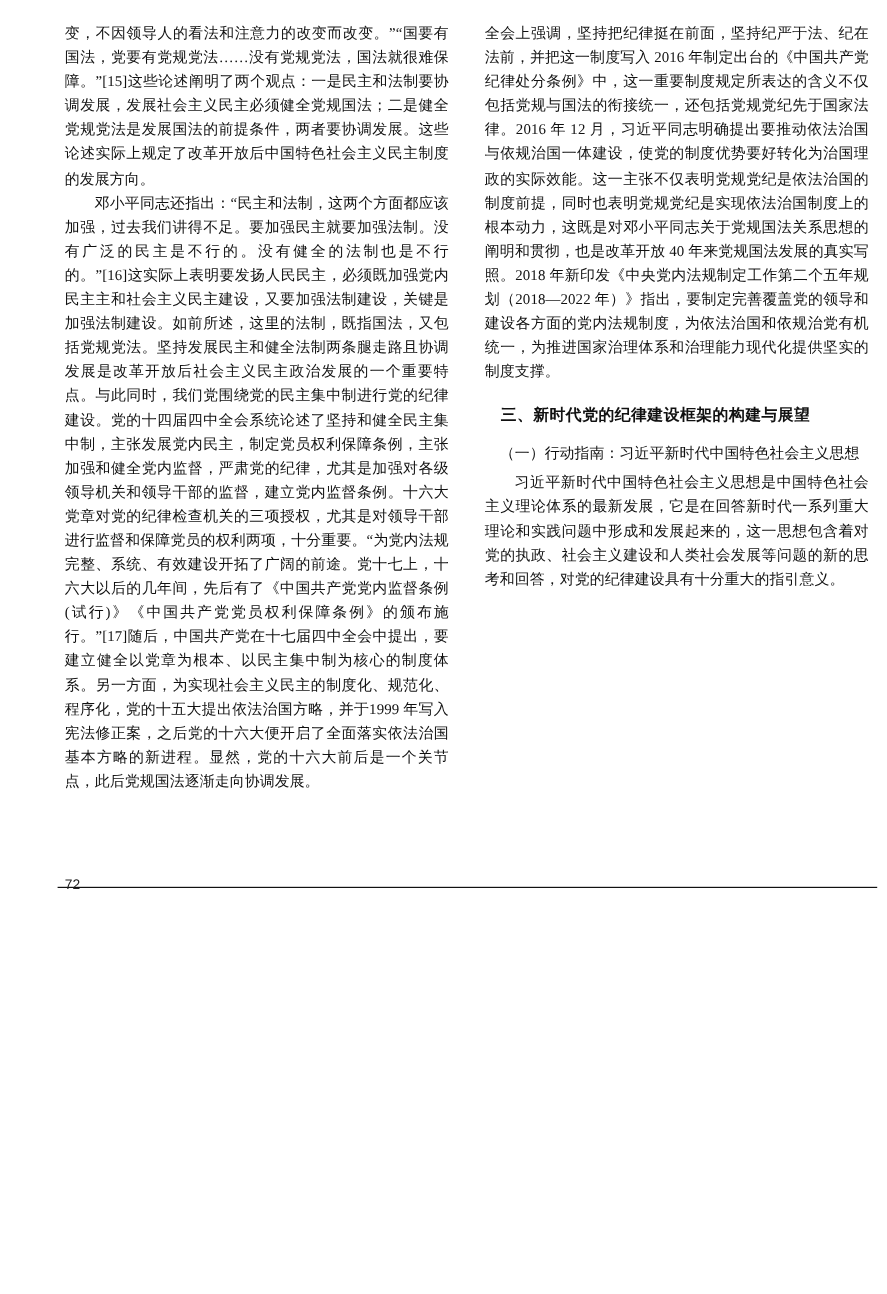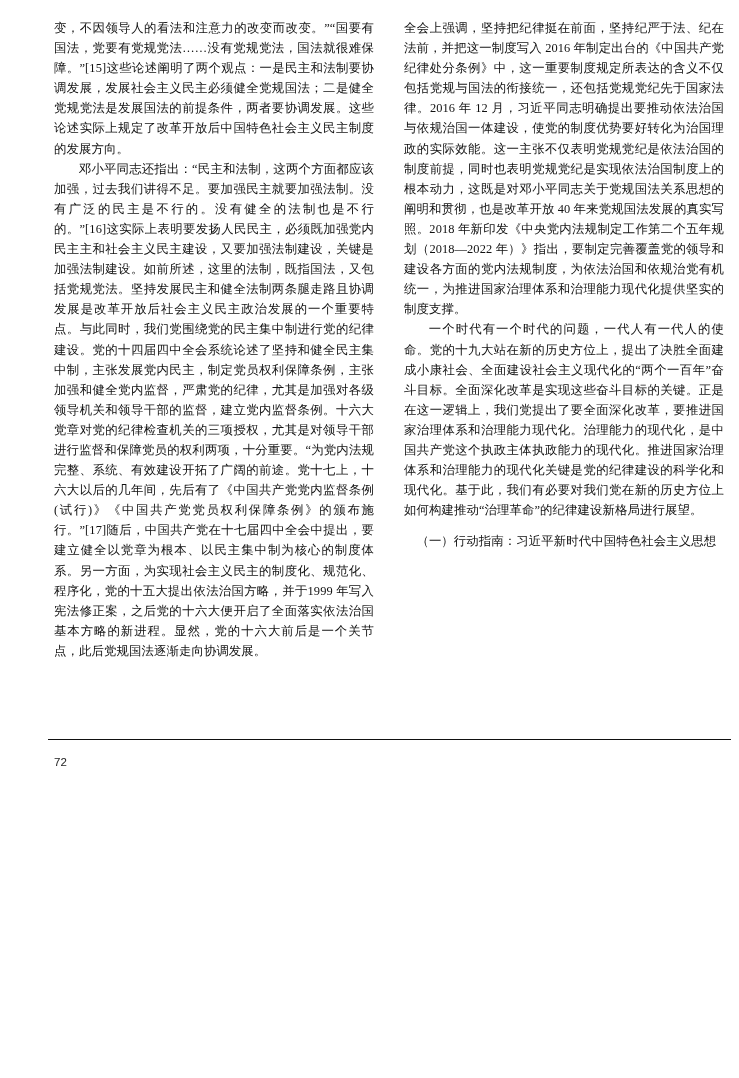--- a/index.html
+++ b/index.html
@@ -57,21 +57,21 @@
   h3.subsection {
     font-size: 12.4px;
     font-weight: normal;
     text-indent: 1em;
     margin: 12px 0 4px 0;
     line-height: 1.6;
   }
   .footer {
     position: absolute;
     left: 34px;
-    bottom: 0;
+    bottom: 24px;
     font-size: 11.5px;
     font-family: "Liberation Sans", sans-serif;
     color: #222;
   }
   .rule {
     position: absolute;
     left: 28px;
     right: 28px;
     bottom: 28px;
     border-top: 1px solid #111;
@@ -83,21 +83,22 @@
 <div class="page">
   <div class="columns">
 
     <div class="col">
       <p class="noind">变，不因领导人的看法和注意力的改变而改变。”“国要有国法，党要有党规党法……没有党规党法，国法就很难保障。”[15]这些论述阐明了两个观点：一是民主和法制要协调发展，发展社会主义民主必须健全党规国法；二是健全党规党法是发展国法的前提条件，两者要协调发展。这些论述实际上规定了改革开放后中国特色社会主义民主制度的发展方向。</p>
       <p class="ind">邓小平同志还指出：“民主和法制，这两个方面都应该加强，过去我们讲得不足。要加强民主就要加强法制。没有广泛的民主是不行的。没有健全的法制也是不行的。”[16]这实际上表明要发扬人民民主，必须既加强党内民主主和社会主义民主建设，又要加强法制建设，关键是加强法制建设。如前所述，这里的法制，既指国法，又包括党规党法。坚持发展民主和健全法制两条腿走路且协调发展是改革开放后社会主义民主政治发展的一个重要特点。与此同时，我们党围绕党的民主集中制进行党的纪律建设。党的十四届四中全会系统论述了坚持和健全民主集中制，主张发展党内民主，制定党员权利保障条例，主张加强和健全党内监督，严肃党的纪律，尤其是加强对各级领导机关和领导干部的监督，建立党内监督条例。十六大党章对党的纪律检查机关的三项授权，尤其是对领导干部进行监督和保障党员的权利两项，十分重要。“为党内法规完整、系统、有效建设开拓了广阔的前途。党十七上，十六大以后的几年间，先后有了《中国共产党党内监督条例(试行)》《中国共产党党员权利保障条例》的颁布施行。”[17]随后，中国共产党在十七届四中全会中提出，要建立健全以党章为根本、以民主集中制为核心的制度体系。另一方面，为实现社会主义民主的制度化、规范化、程序化，党的十五大提出依法治国方略，并于1999 年写入宪法修正案，之后党的十六大便开启了全面落实依法治国基本方略的新进程。显然，党的十六大前后是一个关节点，此后党规国法逐渐走向协调发展。</p>
     </div>
 
     <div class="col">
       <p class="noind">全会上强调，坚持把纪律挺在前面，坚持纪严于法、纪在法前，并把这一制度写入 2016 年制定出台的《中国共产党纪律处分条例》中，这一重要制度规定所表达的含义不仅包括党规与国法的衔接统一，还包括党规党纪先于国家法律。2016 年 12 月，习近平同志明确提出要推动依法治国与依规治国一体建设，使党的制度优势要好转化为治国理政的实际效能。这一主张不仅表明党规党纪是依法治国的制度前提，同时也表明党规党纪是实现依法治国制度上的根本动力，这既是对邓小平同志关于党规国法关系思想的阐明和贯彻，也是改革开放 40 年来党规国法发展的真实写照。2018 年新印发《中央党内法规制定工作第二个五年规划（2018—2022 年）》指出，要制定完善覆盖党的领导和建设各方面的党内法规制度，为依法治国和依规治党有机统一，为推进国家治理体系和治理能力现代化提供坚实的制度支撑。</p>
-      <p class="ind">一个时代有一个时代的问题，一代人有一代人的使命。党的十九大站在新的历史方位上，提出了决胜全面建成小康社会、全面建设社会主义现代化的“两个一百年”奋斗目标。全面深化改革是实现这些奋斗目标的关键。正是在这一逻辑上，我们党提出了要全面深化改革，要推进国家治理体系和治理能力现代化。治理能力的现代化，是中国共产党这个执政主体执政能力的现代化。推进国家治理体系和治理能力的现代化关键是党的纪律建设的科学化和现代化。基于此，我们有必要对我们党在新的历史方位上如何构建推动“治理革命”的纪律建设新格局进行展望。</p>
+      <h2 class="section">三、新时代党的纪律建设框架的构建与展望</h2>
       <h3 class="subsection">（一）行动指南：习近平新时代中国特色社会主义思想</h3>
+      <p class="ind">习近平新时代中国特色社会主义思想是中国特色社会主义理论体系的最新发展，它是在回答新时代一系列重大理论和实践问题中形成和发展起来的，这一思想包含着对党的执政、社会主义建设和人类社会发展等问题的新的思考和回答，对党的纪律建设具有十分重大的指引意义。</p>
     </div>
 
   </div>
 
   <div class="rule"></div>
   <div class="footer">72</div>
 </div>
 
 </body></html>

